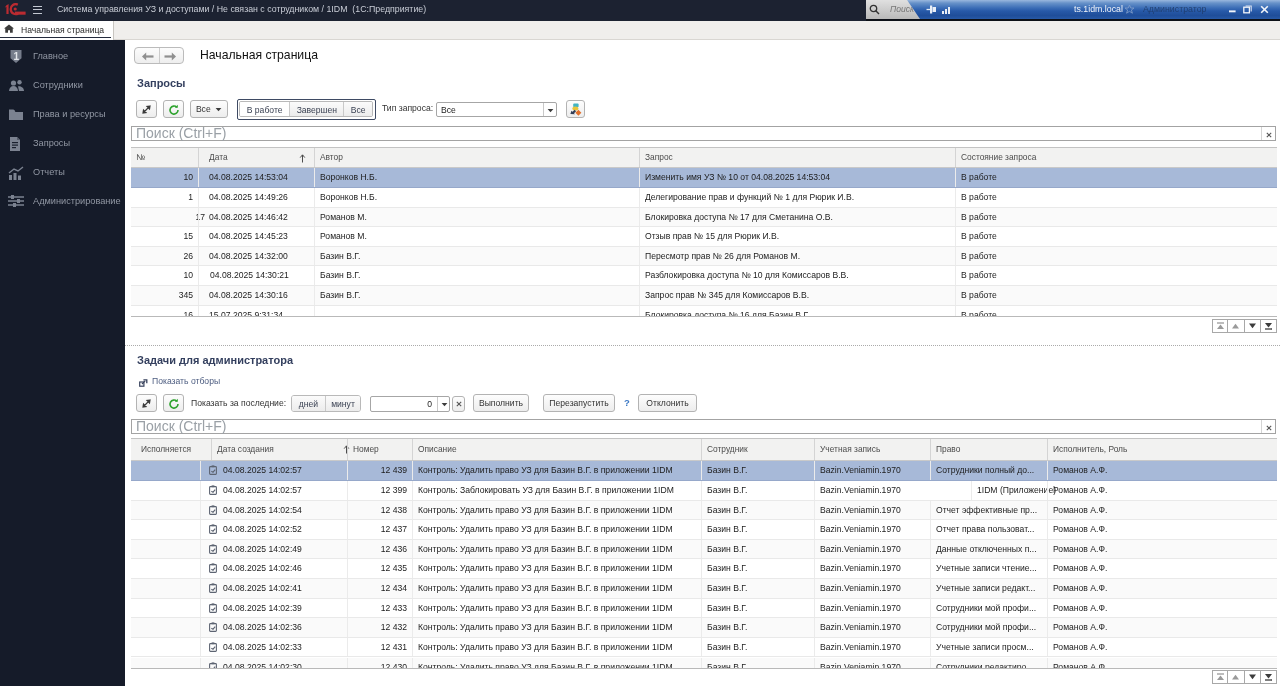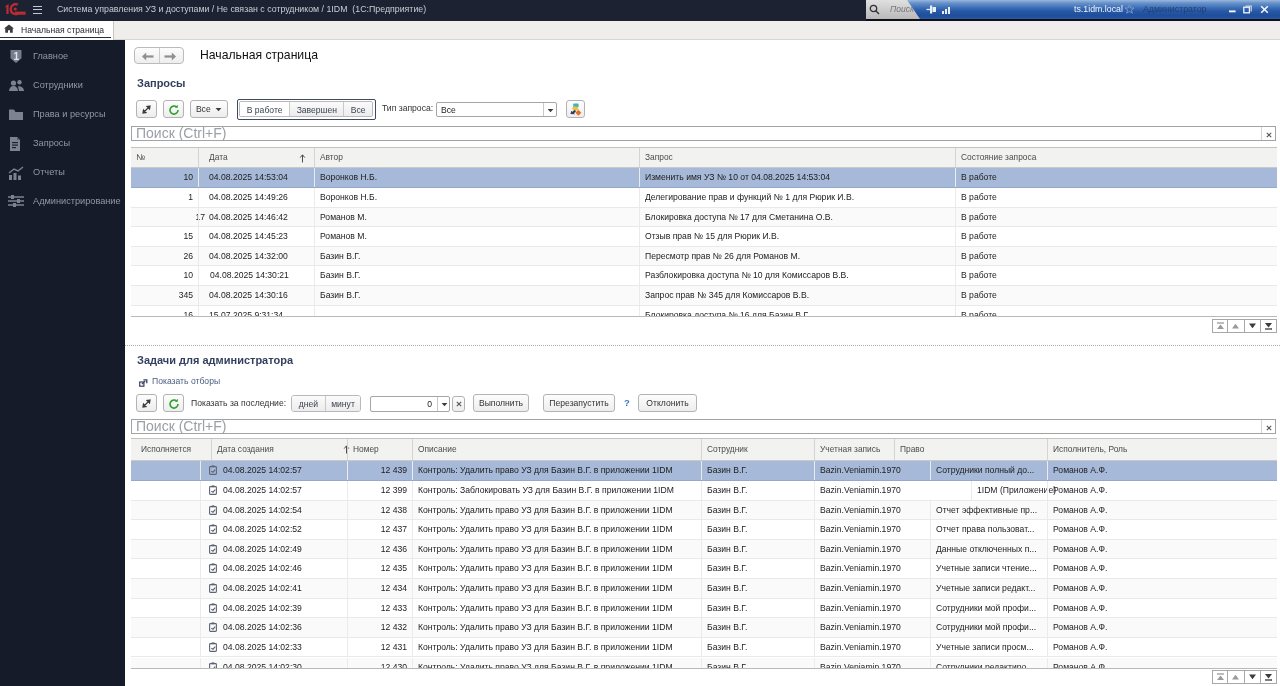--- a/index.html
+++ b/index.html
@@ -375,21 +375,21 @@
     <div class="grid" id="t2" style="left:6px;top:398px;width:1146px;height:231px;">
         <div class="ghead" style="height:21.5px;">
           <div class="hc first" style="left:0px;width:69px;line-height:21.5px;padding-left:10px;">Исполняется</div>
           <div class="hc" style="left:53px;width:147px;line-height:21.5px;margin-left:27px;">Дата создания<svg style="position:absolute;right:8px;top:6px" width="7" height="9" viewBox="0 0 7 9">
               <path d="M3.5 8.5V1M1.2 3.6L3.5 0.8l2.3 2.8" stroke="#4c4c4c" stroke-width="1" fill="none"></path>
             </svg></div>
           <div class="hc" style="left:216px;width:65px;line-height:21.5px;">Номер</div>
           <div class="hc" style="left:281px;width:289px;line-height:21.5px;">Описание</div>
           <div class="hc" style="left:570px;width:113px;line-height:21.5px;">Сотрудник</div>
           <div class="hc" style="left:683px;width:116px;line-height:21.5px;">Учетная запись</div>
-          <div class="hc" style="left:763px;width:117px;line-height:21.5px;">Право</div>
+          <div class="hc" style="left:799px;width:117px;line-height:21.5px;">Право</div>
           <div class="hc" style="left:916px;width:230px;line-height:21.5px;">Исполнитель, Роль</div>
         </div>
         <div class="grow sel" style="top:22.4px;height:19.6px;line-height:19.6px;">
           <div class="c first" style="left:0px;width:69px;"></div>
           <div class="c" style="left:69px;width:147px;"><svg style="position:relative;top:2px;margin-left:3px;margin-right:6px;" width="8" height="10" viewBox="0 0 8 10">
               <rect x="0.6" y="1.6" width="6.8" height="7.8" rx="0.8" fill="none" stroke="#5d6472" stroke-width="1.1"></rect>
               <rect x="2.6" y="0.4" width="2.8" height="1.8" fill="#5d6472"></rect>
               <path d="M2.3 6.3l1.7 0.9 2.2-2.6" stroke="#5d6472" stroke-width="1.1" fill="none"></path>
             </svg>04.08.2025 14:02:57</div>
           <div class="c r" style="left:216px;width:65px;">12 439</div>

